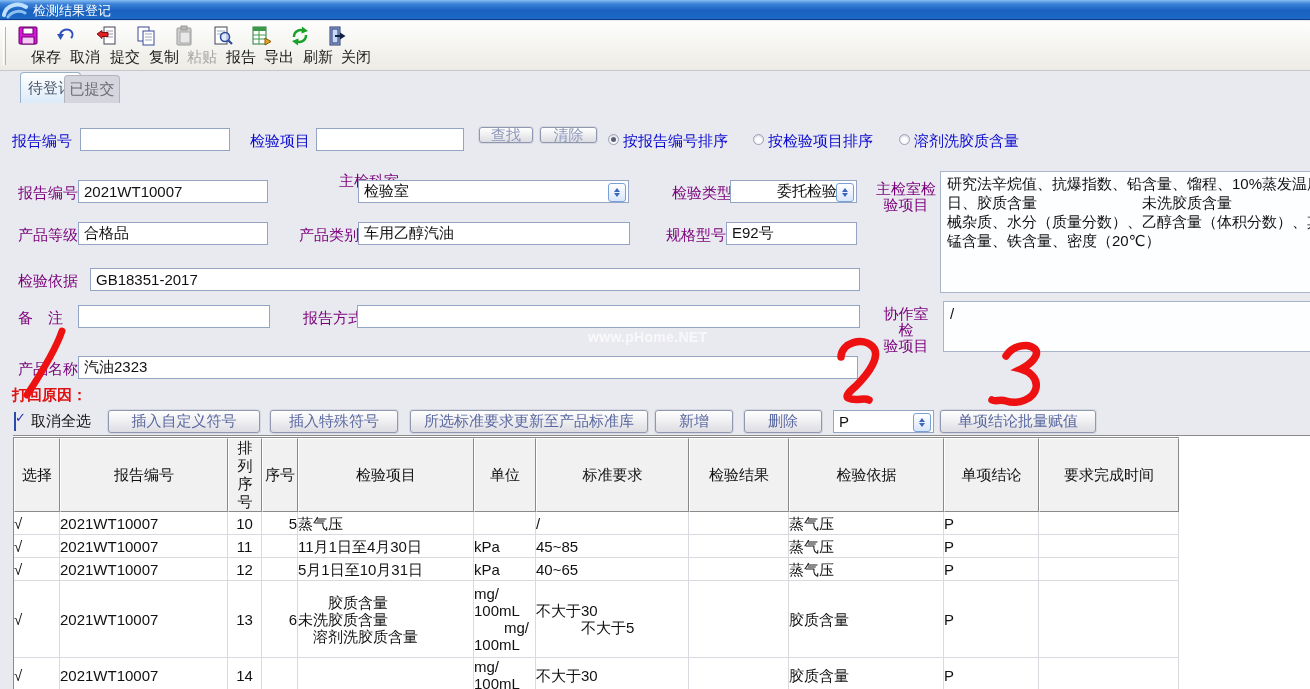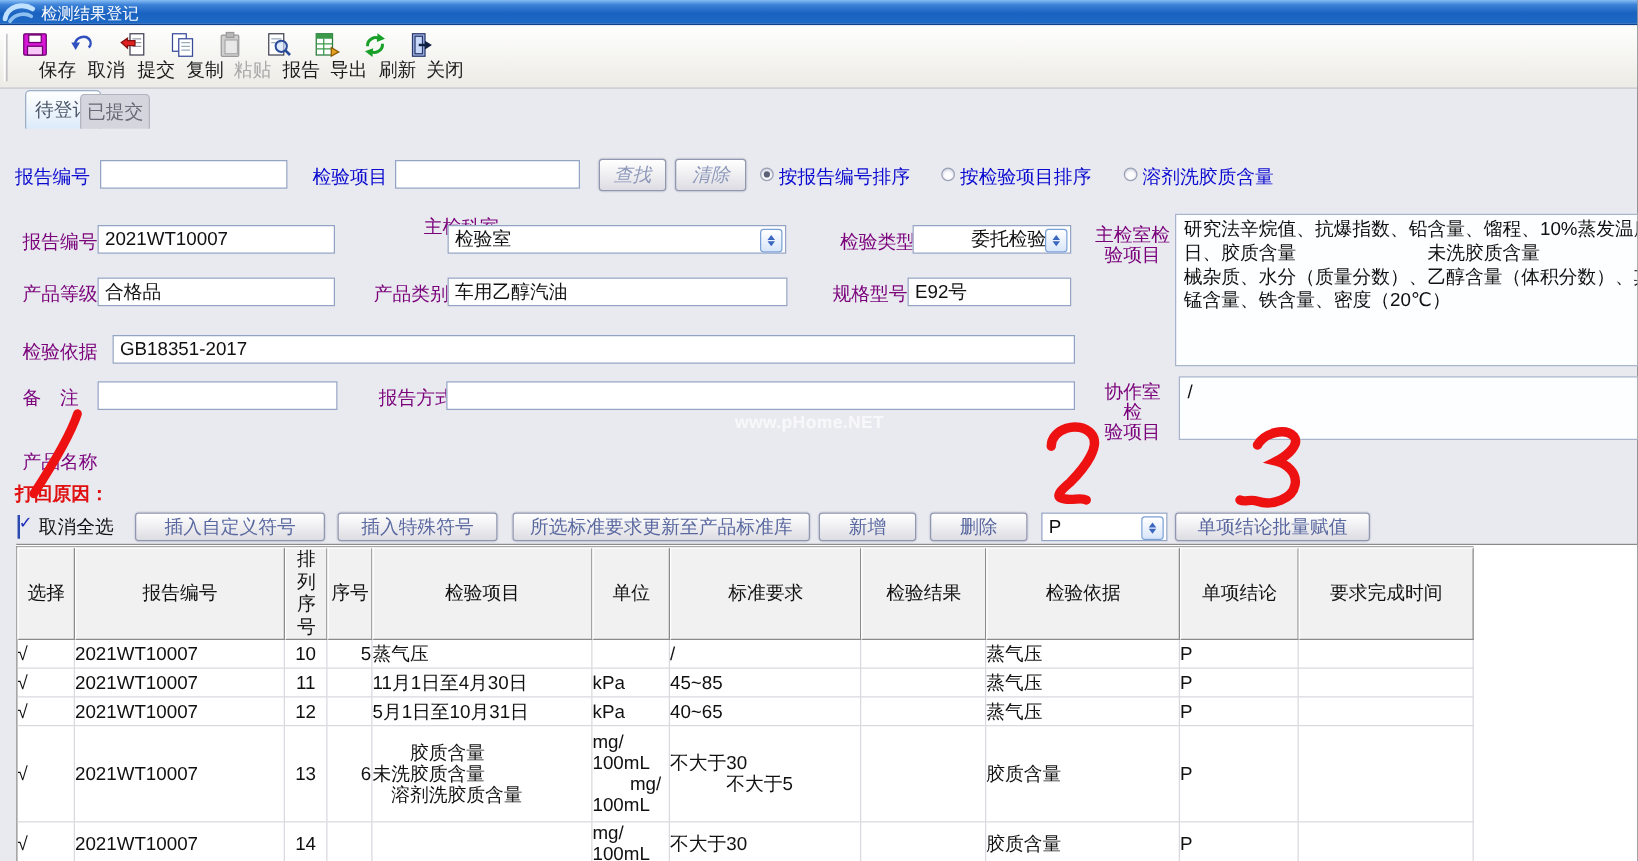--- a/index.html
+++ b/index.html
@@ -42,21 +42,21 @@
   .ta{background:#fdfeff;border:1px solid #a8b4cc;padding:2px 6px;white-space:pre;overflow:hidden;line-height:19px;}
   .selbox{background:#fff;border:1px solid #94a4c4;height:23px;display:flex;align-items:center;padding-left:5px;}
   .spin{position:absolute;right:2px;top:2px;width:16px;height:17px;border:1px solid #7aa0d8;border-radius:3px;
         background:linear-gradient(#ffffff,#d8e6fa);display:flex;flex-direction:column;align-items:center;justify-content:center;gap:1px;}
   .tri-up{width:0;height:0;border-left:3px solid transparent;border-right:3px solid transparent;border-bottom:4px solid #3a66c0;}
   .tri-dn{width:0;height:0;border-left:3px solid transparent;border-right:3px solid transparent;border-top:4px solid #3a66c0;}
   .btn{border:1px solid #9097b0;border-radius:3px;color:#5a68a0;
        background:linear-gradient(#ffffff,#ededf0 55%,#dcdce2);
        box-shadow:inset 0 1px 0 #fff,0 0 0 1px #d8d8e0;
        display:flex;align-items:center;justify-content:center;height:23px;white-space:nowrap;}
-  .btn-lite{color:#8d98ba;height:26px;font-style:italic;}
+  .btn-lite{color:#8d98ba;height:16px;}
   .cbx{width:13px;height:13px;background:#fff;border:1px solid #2a4ab0;position:relative;}
   .cbx::after{content:"✓";position:absolute;left:0px;top:-3px;color:#2030b8;font-size:13px;font-weight:bold;}
   .rad{width:11px;height:11px;border-radius:50%;border:1px solid #98a0b4;background:#fdfdfe;
        box-shadow:inset 0 1px 2px #ccd;display:flex;}
   .rad.on::after{content:"";width:5px;height:5px;margin:auto;background:#5a6076;border-radius:50%;}
   .wm{color:#ffffff;opacity:.72;font-weight:bold;font-size:14px;letter-spacing:.3px;}
 
   
   .white-region{left:13px;top:435px;width:1297px;height:254px;background:#fff;border-top:1px solid #8a8a8a;}
   table.grid{position:absolute;left:13px;top:437px;border-collapse:separate;border-spacing:0;table-layout:fixed;
@@ -245,20 +245,21 @@
   <span class="abs lp" style="left:303px;top:309px;">报告方式</span>
   <input class="abs inp" style="left: 357px; top: 305px; width: 503px;" value="">
   <span class="abs lp2" style="left:877px;top:306px;width:58px;">协作室检
 验项目</span>
   <div class="abs ta" style="left:943px;top:301px;width:369px;height:51px;">/</div>
 
   <span class="abs wm" style="left:588px;top:329px;">www.pHome.NET</span>
 
   
   <span class="abs lp" style="left:18px;top:360px;">产品名称</span>
+  <input class="abs inp" style="left: 78px; top: 356px; width: 780px;" value="汽油2323">
   <span class="abs red" style="left:12px;top:386px;">打回原因：</span>
 
   
   <span class="abs cbx" style="left:14px;top:413px;"></span>
   <span class="abs" style="left:31px;top:412px;">取消全选</span>
   <div class="abs btn" style="left:108px;top:410px;width:152px;">
     <span>插入自定义符号</span>
   </div>
   <div class="abs btn" style="left:270px;top:410px;width:128px;">
     <span>插入特殊符号</span>

